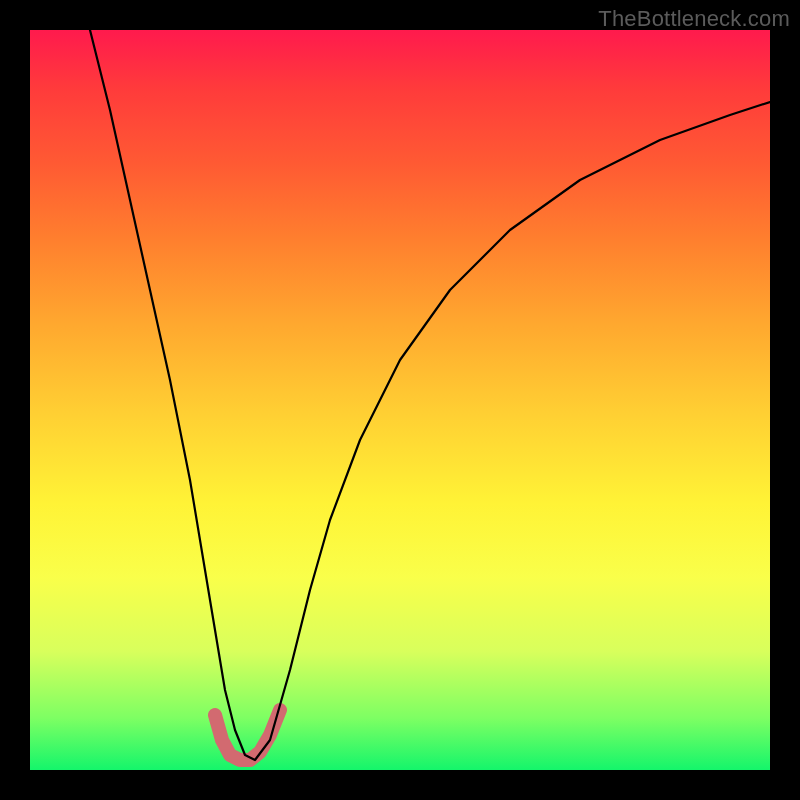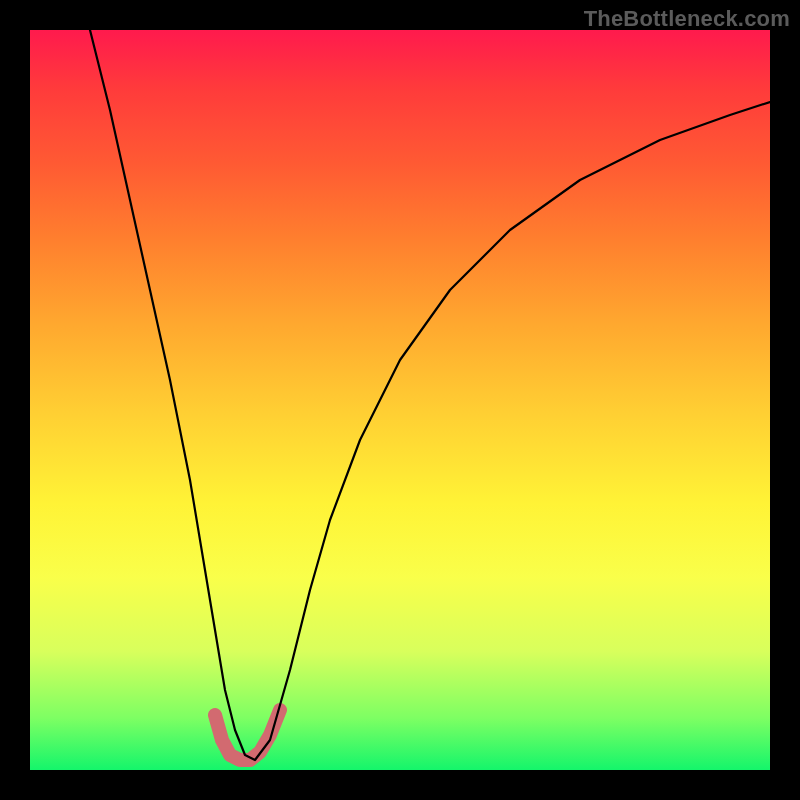--- a/index.html
+++ b/index.html
@@ -29,21 +29,21 @@
       #7dff63 93%,
       #14f56b 100%);
   }
   .watermark {
     position: absolute;
     top: 6px;
     right: 10px;
     font-family: Arial, Helvetica, sans-serif;
     font-size: 22px;
     color: #5b5b5b;
-    font-weight: 700;
+    font-weight: 400;
     letter-spacing: 0.2px;
     user-select: none;
   }
   svg.curve {
     position: absolute;
     left: 0; top: 0;
     width: 740px;
     height: 740px;
   }
 </style>

